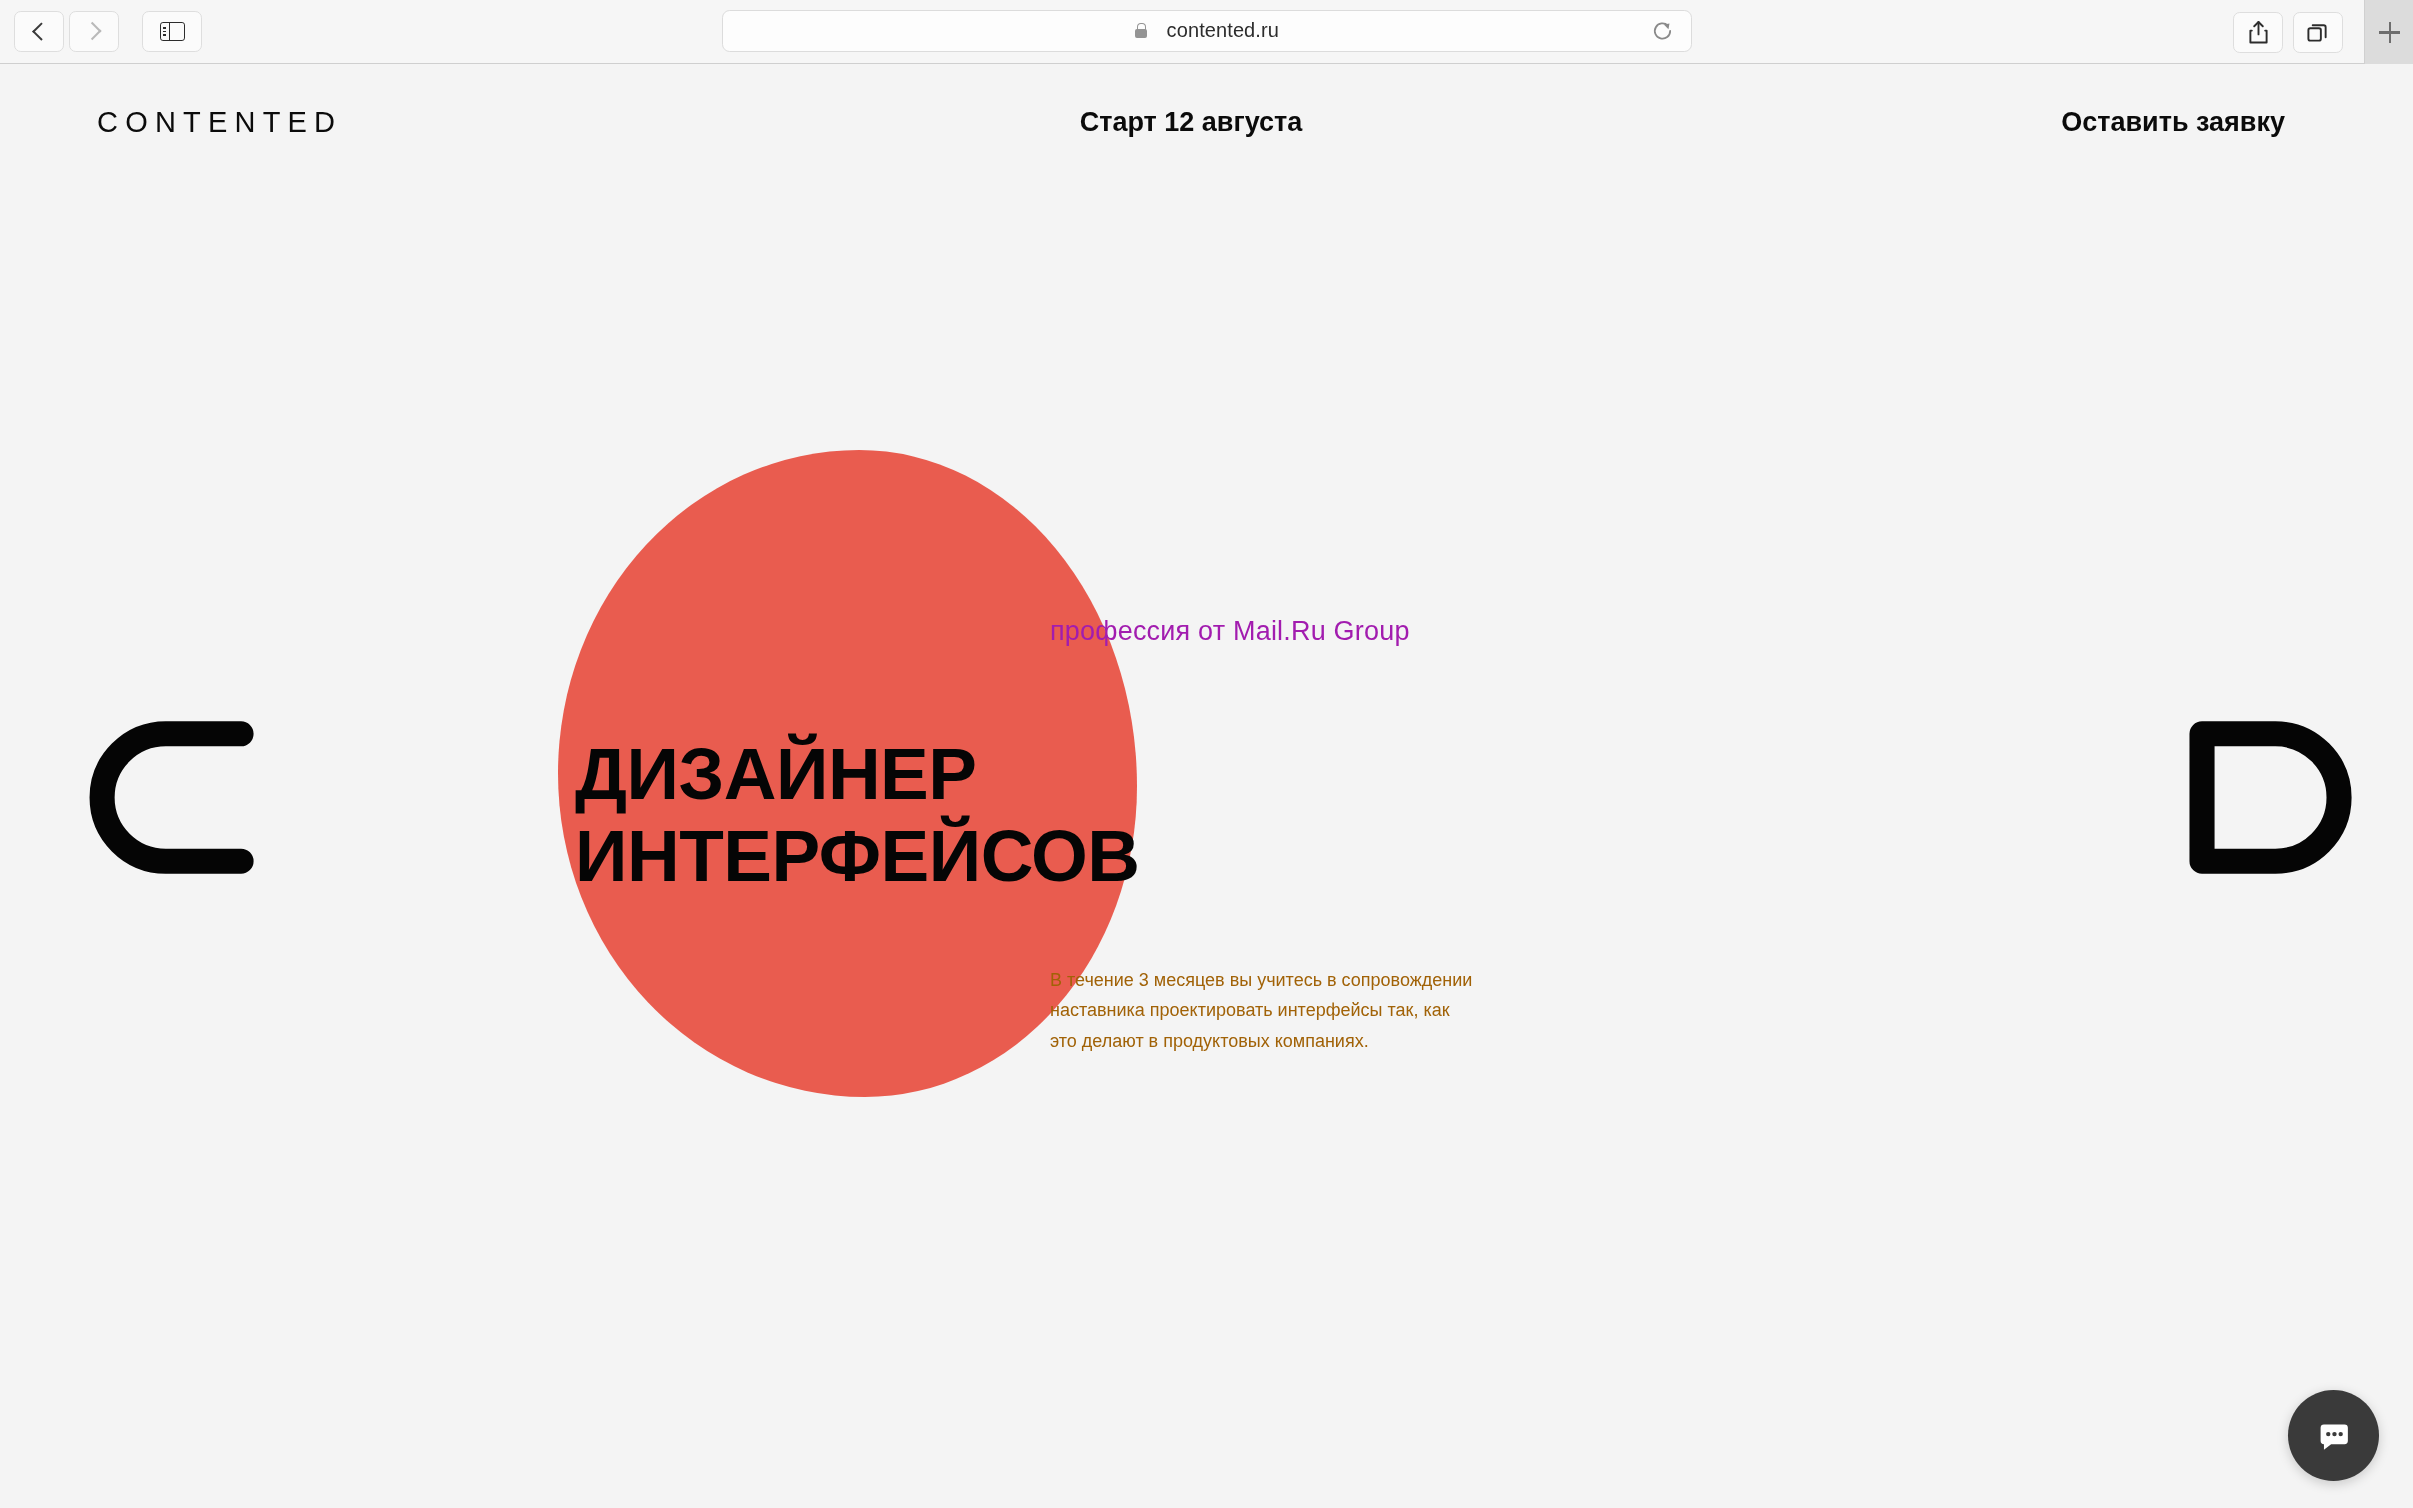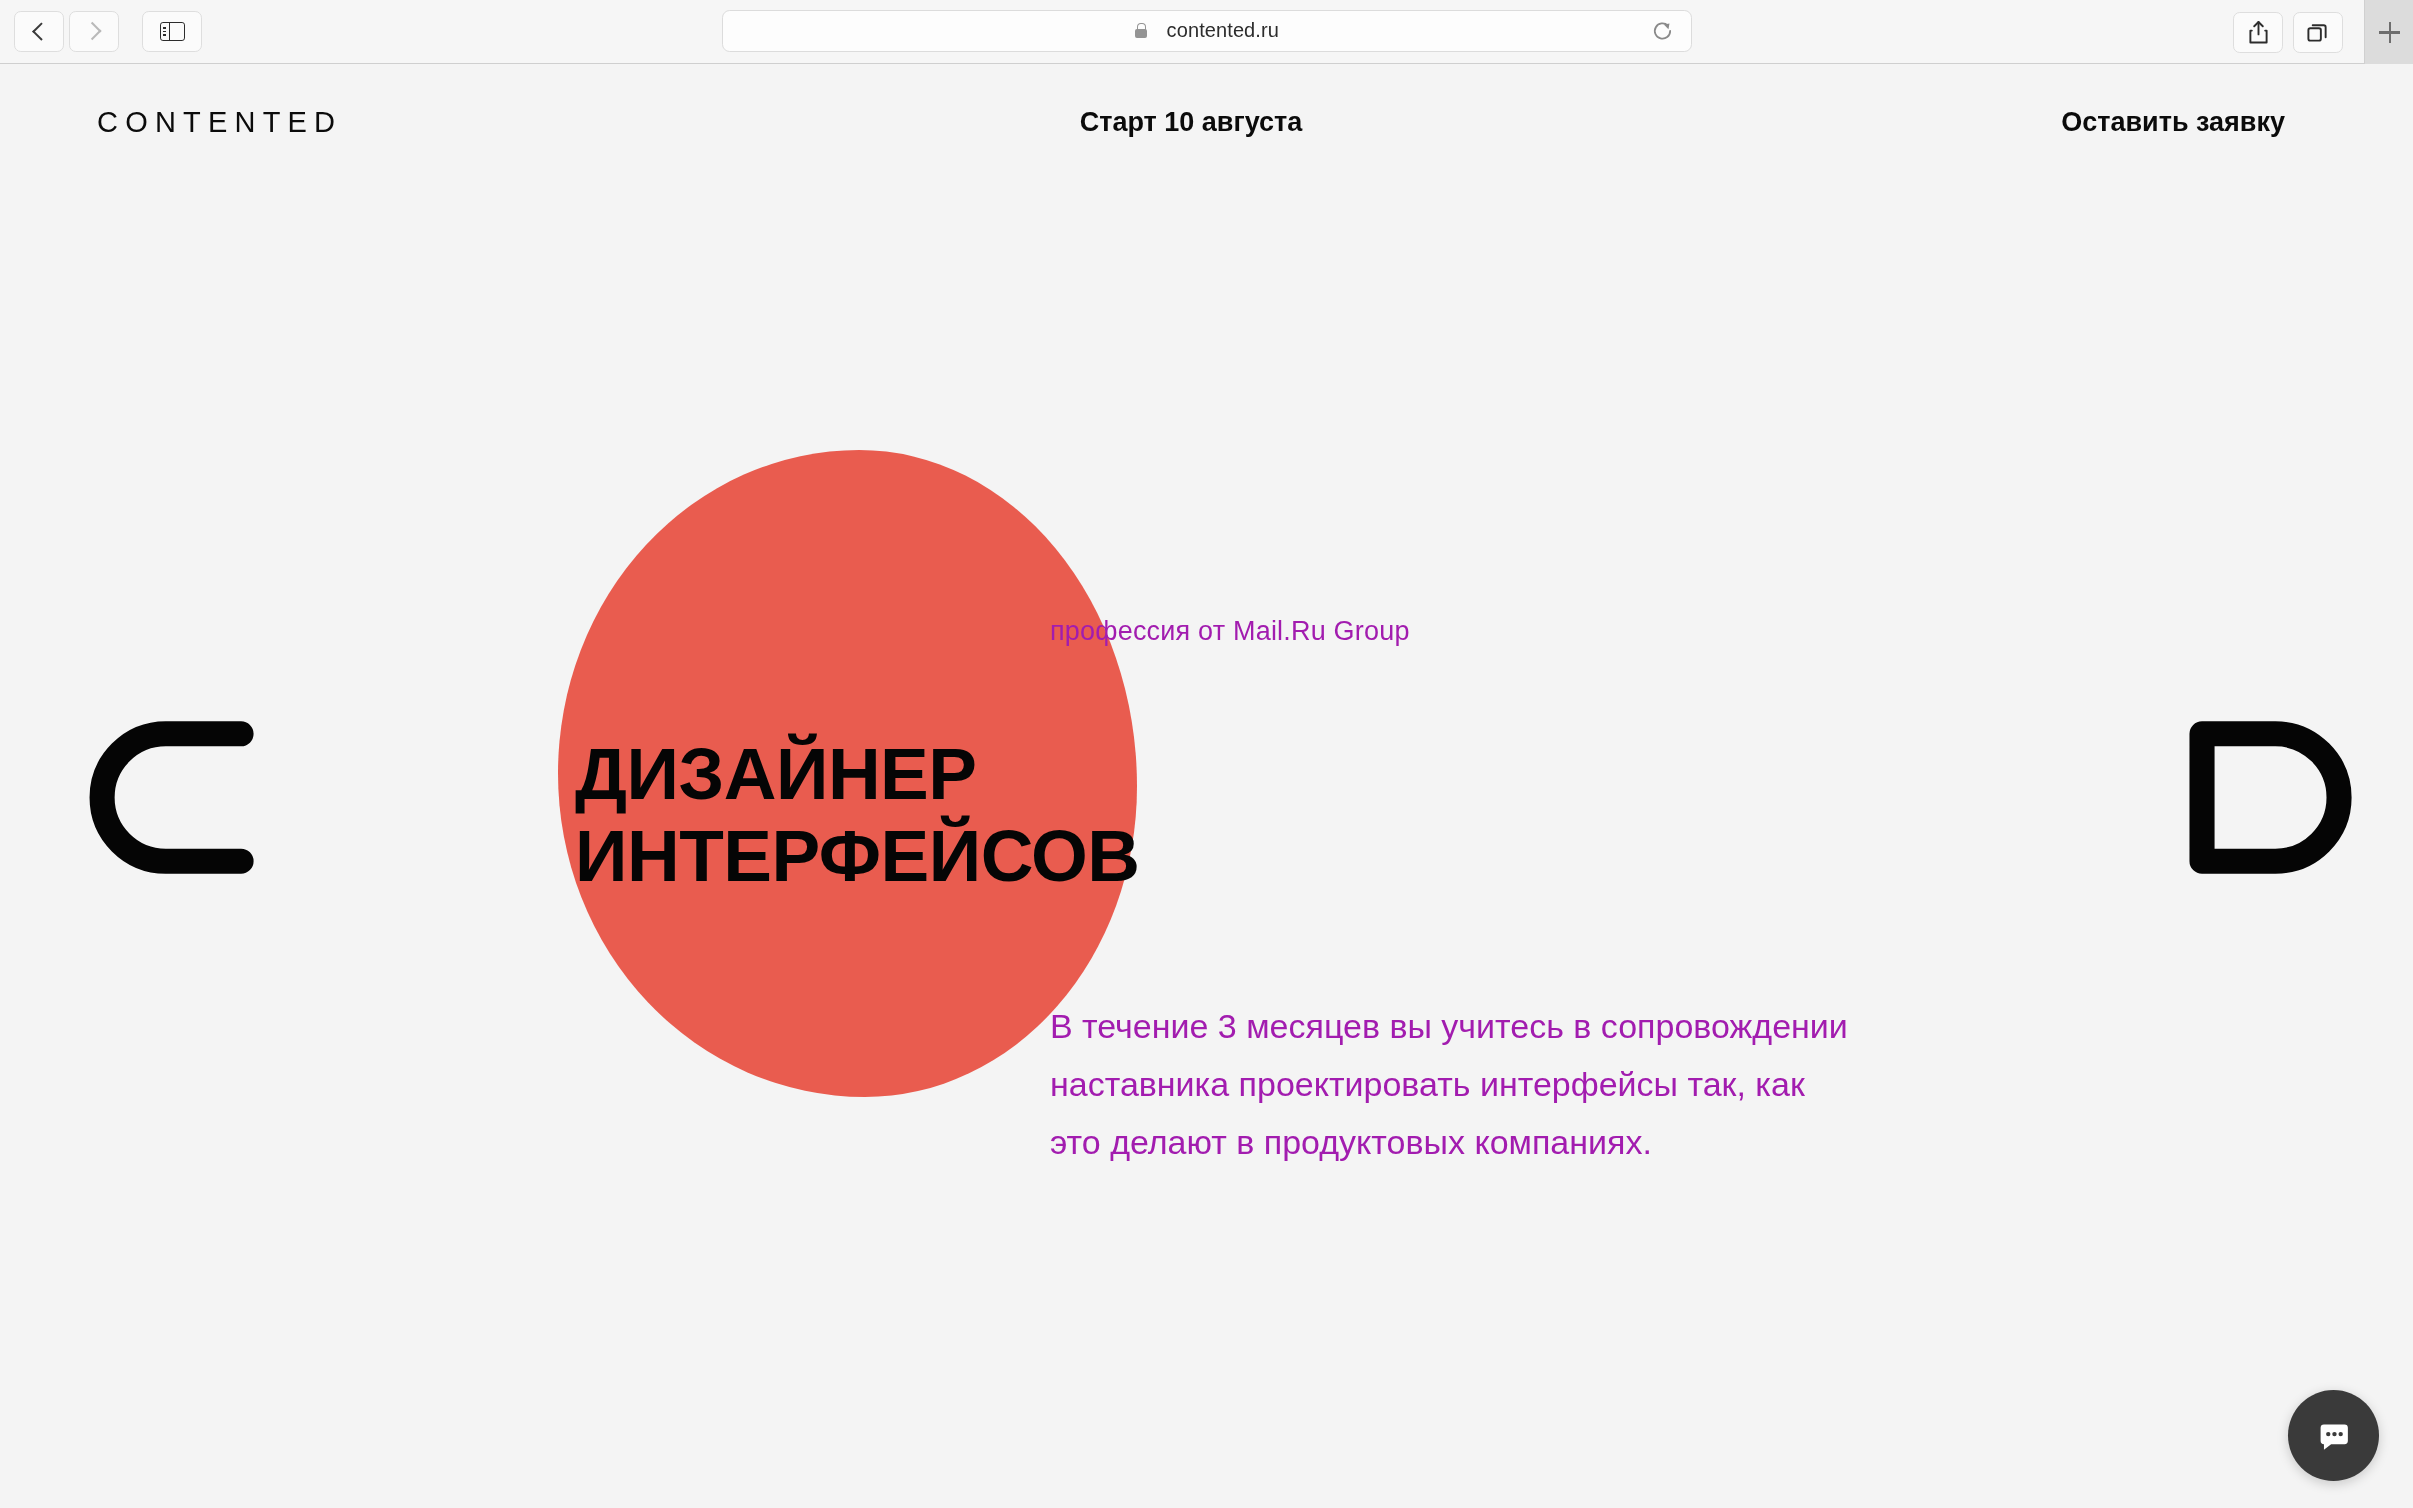--- a/index.html
+++ b/index.html
@@ -270,24 +270,24 @@
     font-size: 73px;
     font-weight: bold;
     line-height: 1.12;
     letter-spacing: -0.5px;
     color: #050505;
     margin-left: -475px;
     white-space: pre-line;
   }
 
   .hero-desc {
-    margin-top: 100px;
-    font-size: 34px;
+    margin-top: 68px;
+    font-size: 18px;
     line-height: 1.72;
-    color: #a21caf;
+    color: #a16207;
     white-space: pre-line;
   }
 
   
   .chat-widget {
     position: absolute;
     right: 35px;
     bottom: 27px;
     width: 91px;
     height: 91px;
@@ -358,21 +358,21 @@
     <div class="newtab-btn">
       <span class="plus-glyph"></span>
     </div>
   </div>
 </div>
 
 <div class="page">
 
   <div class="site-header">
     <div class="logo">CONTENTED</div>
-    <div class="header-center">Старт 10 августа</div>
+    <div class="header-center">Старт 12 августа</div>
     <div class="header-cta">Оставить заявку</div>
   </div>
 
   <div class="deco-letter deco-c">
     <svg width="193" height="193" viewBox="0 0 200 200" fill="none">
       <path d="M170 34 H92 A66 66 0 0 0 92 166 H170" stroke="#050505" stroke-width="26" stroke-linecap="round" fill="none"></path>
     </svg>
   </div>
 
   <div class="deco-letter deco-d">

